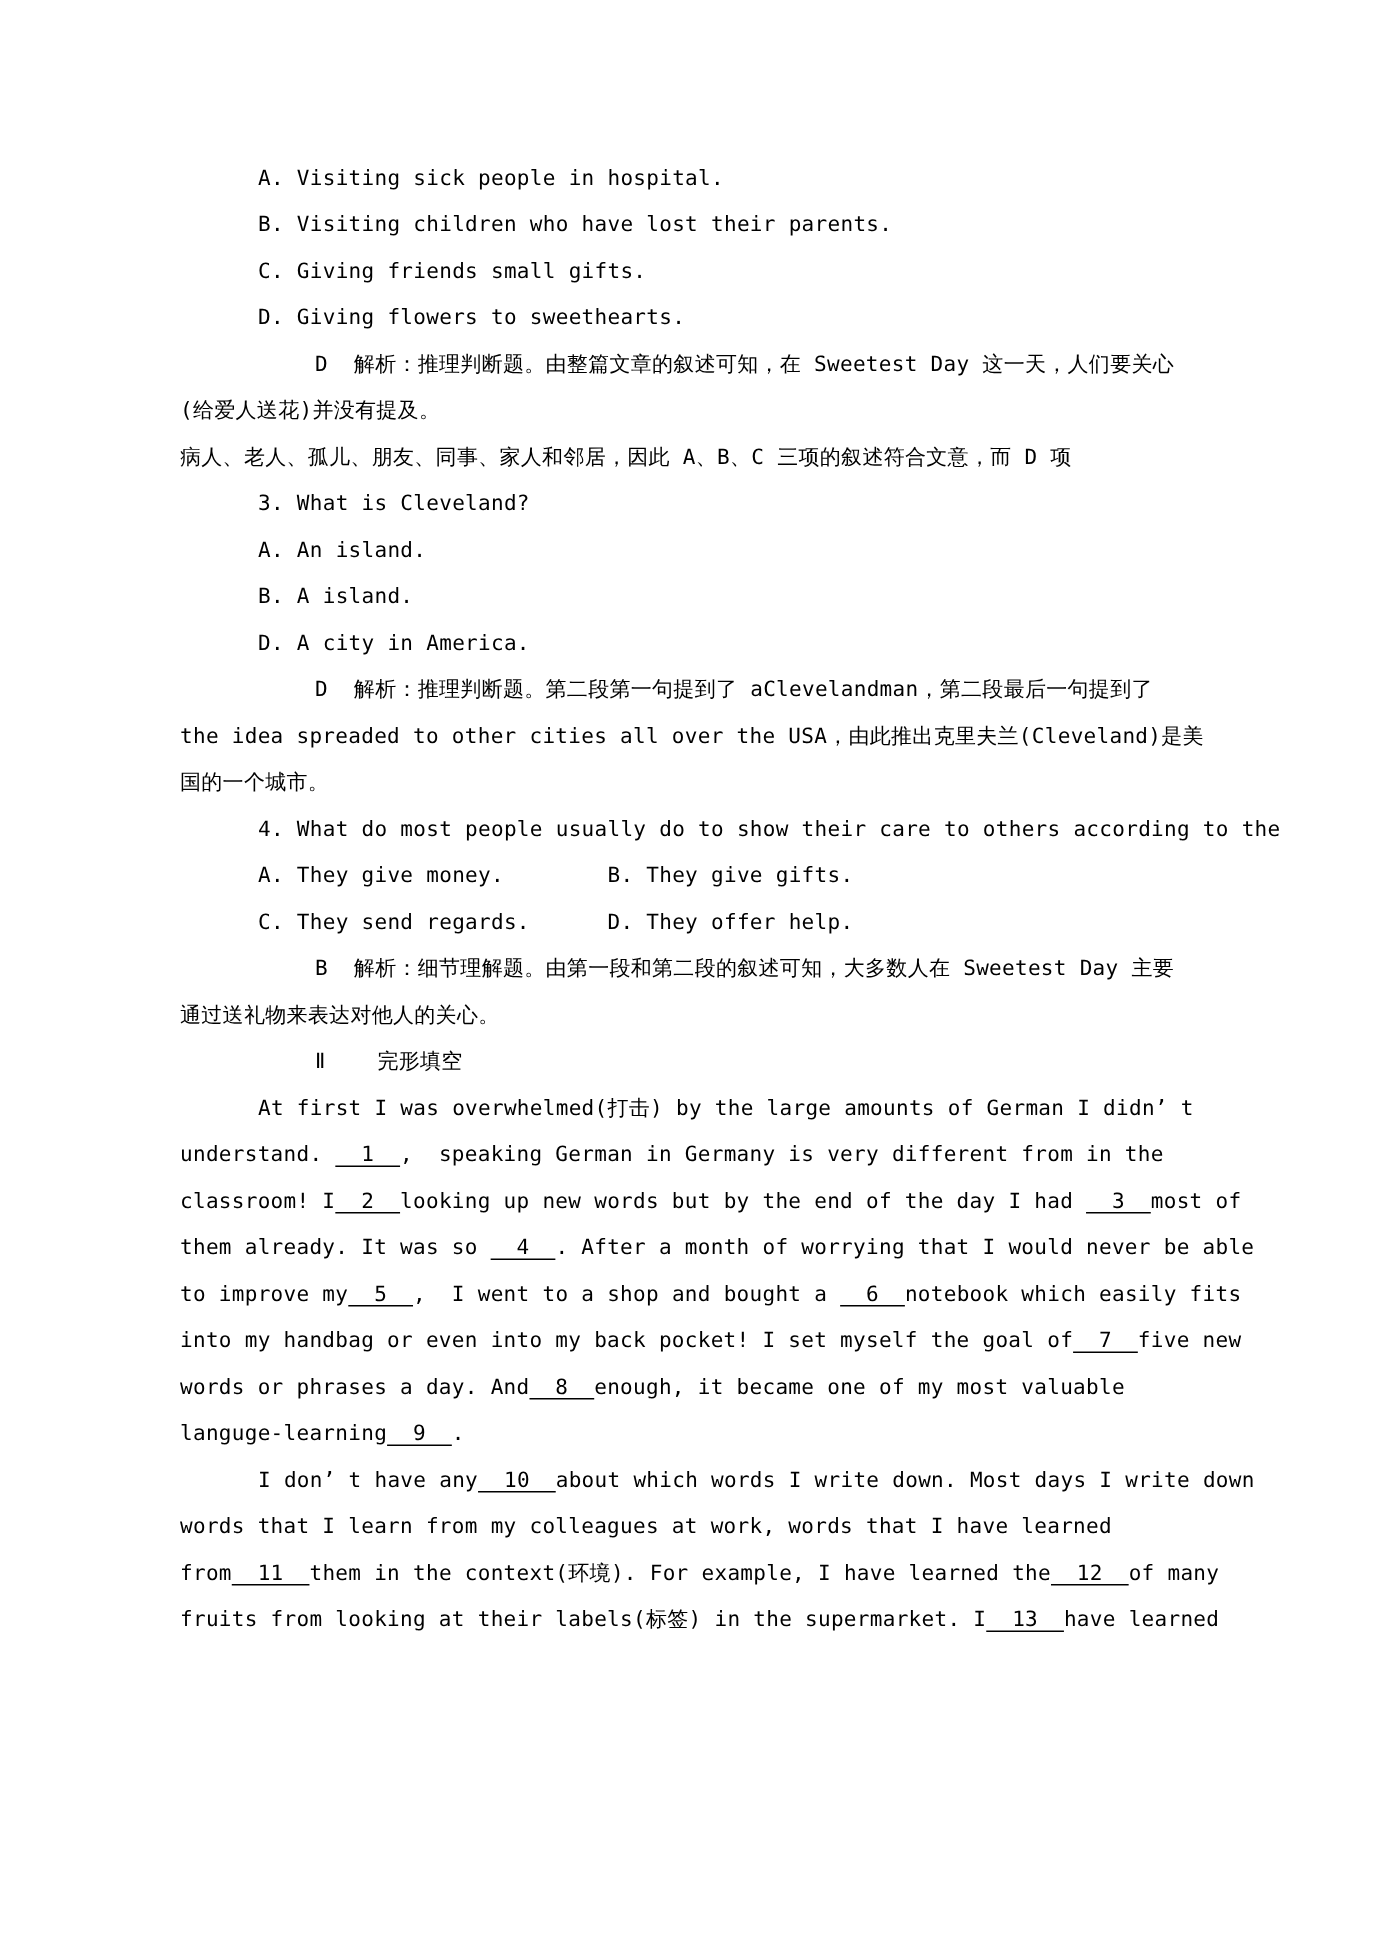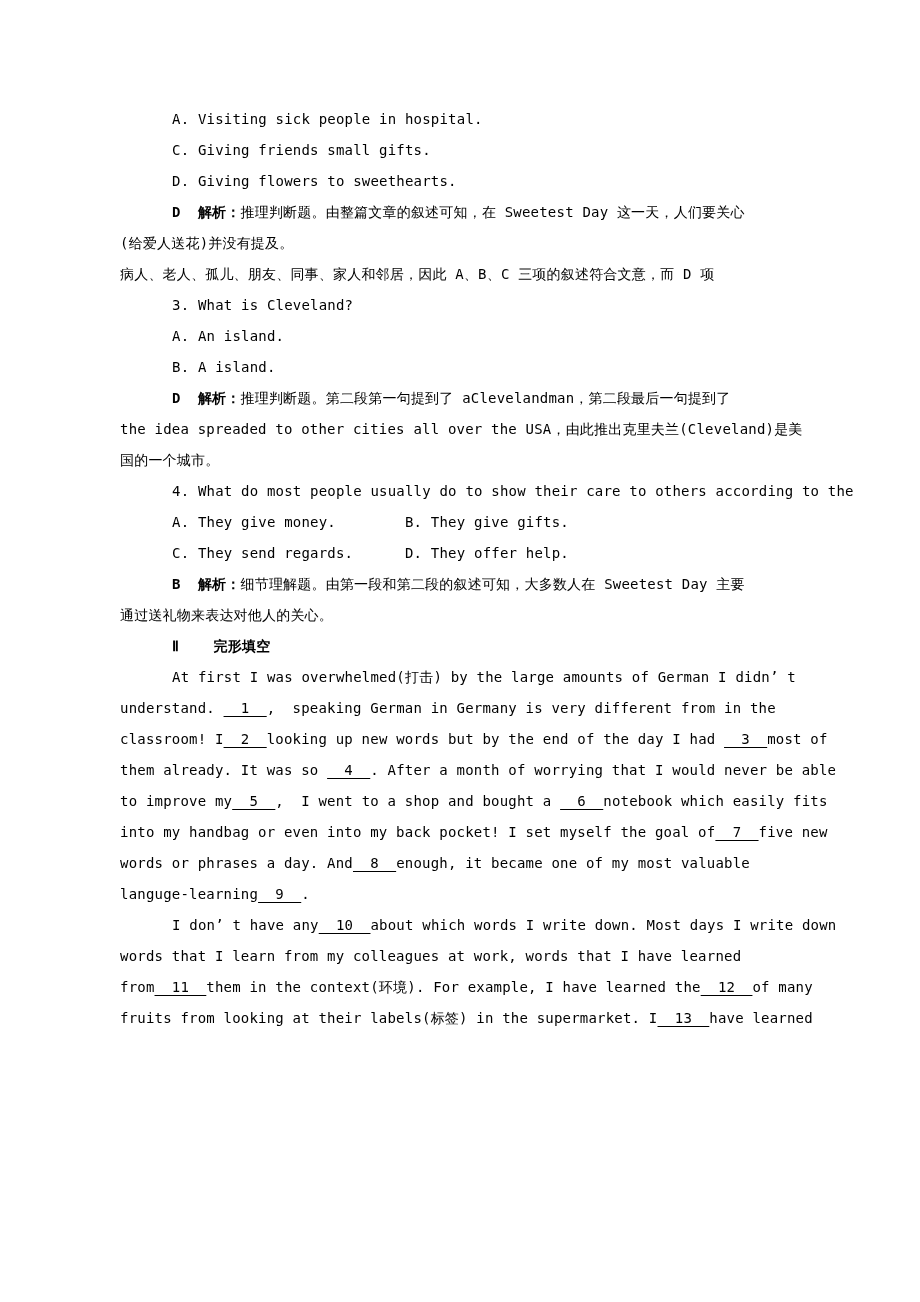--- a/index.html
+++ b/index.html
@@ -26,41 +26,44 @@
   .line {
     white-space: pre;
     line-height: 31px;
     min-height: 31px;
     letter-spacing: 0.2px;
   }
   .line.indent {
     padding-left: 52px;
   }
   .bold-prefix {
-    font-weight: bold;
+    font-weight: normal;
+    margin-left: 38px;
   }
   .blank {
     text-decoration: underline;
     text-underline-offset: 3px;
   }
 </style>
 </head>
 <body>
 
 <div id="page">
   <div id="doc">
       <div class="line indent">A. Visiting sick people in hospital.</div>
+      <div class="line indent">B. Visiting children who have lost their parents.</div>
       <div class="line indent">C. Giving friends small gifts.</div>
       <div class="line indent">D. Giving flowers to sweethearts.</div>
       <div class="line indent"><span class="bold-prefix">D  解析：</span>推理判断题。由整篇文章的叙述可知，在 Sweetest Day 这一天，人们要关心</div>
       <div class="line">(给爱人送花)并没有提及。</div>
       <div class="line">病人、老人、孤儿、朋友、同事、家人和邻居，因此 A、B、C 三项的叙述符合文意，而 D 项</div>
       <div class="line indent">3. What is Cleveland?</div>
       <div class="line indent">A. An island.</div>
       <div class="line indent">B. A island.</div>
+      <div class="line indent">D. A city in America.</div>
       <div class="line indent"><span class="bold-prefix">D  解析：</span>推理判断题。第二段第一句提到了 aClevelandman，第二段最后一句提到了</div>
       <div class="line">the idea spreaded to other cities all over the USA，由此推出克里夫兰(Cleveland)是美</div>
       <div class="line">国的一个城市。</div>
       <div class="line indent">4. What do most people usually do to show their care to others according to the</div>
       <div class="line indent">A. They give money.        B. They give gifts.</div>
       <div class="line indent">C. They send regards.      D. They offer help.</div>
       <div class="line indent"><span class="bold-prefix">B  解析：</span>细节理解题。由第一段和第二段的叙述可知，大多数人在 Sweetest Day 主要</div>
       <div class="line">通过送礼物来表达对他人的关心。</div>
       <div class="line indent"><span class="bold-prefix">Ⅱ    完形填空</span></div>
       <div class="line indent">At first I was overwhelmed(打击) by the large amounts of German I didn’ t</div>

